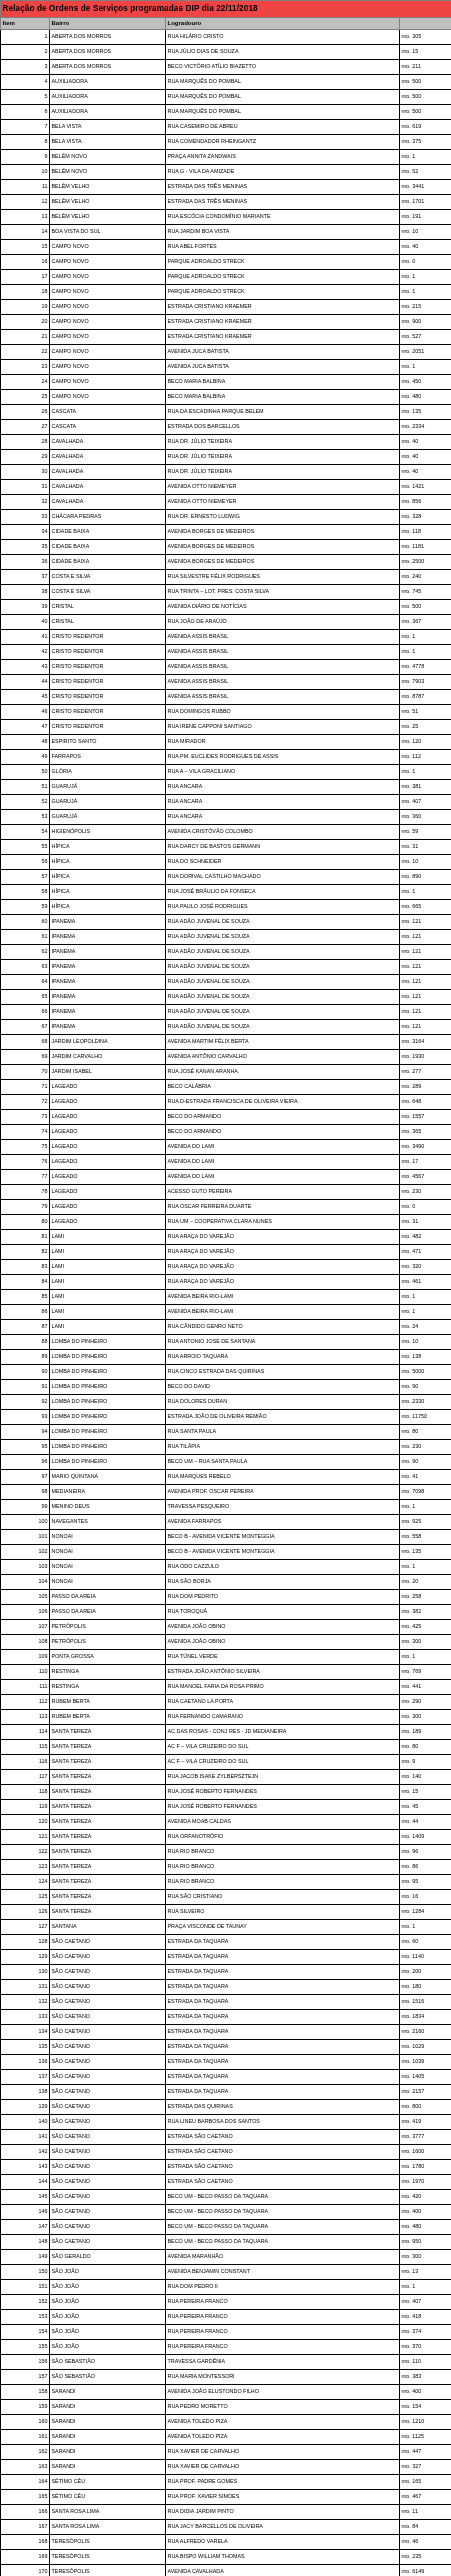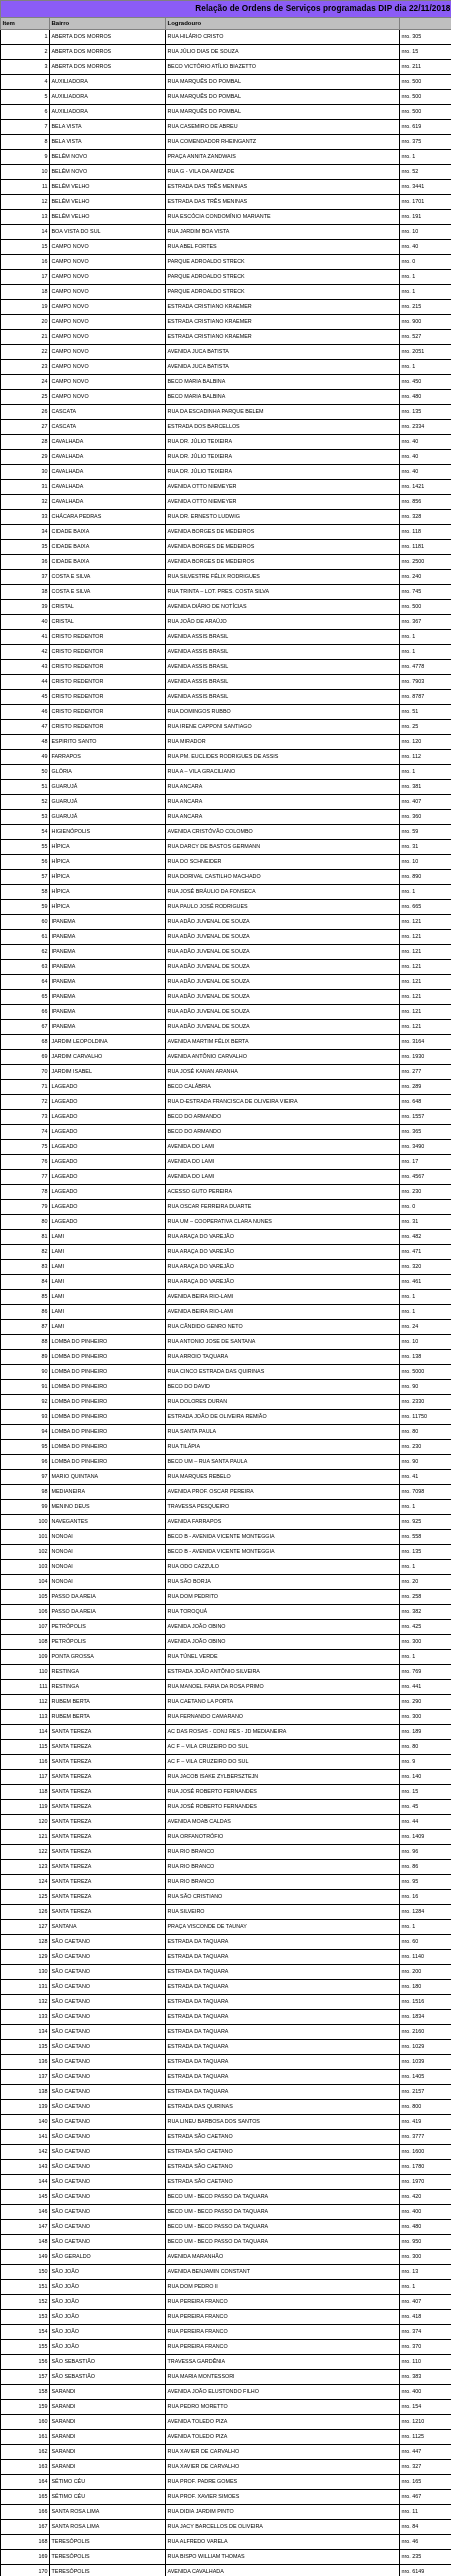--- a/index.html
+++ b/index.html
@@ -35,23 +35,23 @@
     padding: 0 1.5px;
     height: 14px;
     overflow: hidden;
     white-space: nowrap;
     vertical-align: middle;
     font-weight: normal;
   }
 
   
   tr.title-row th {
-    background: #8b5cf6;
+    background: #ef4444;
     border: 0.7px solid #808080;
-    text-align: right;
+    text-align: left;
     font-size: 8.2px;
     font-weight: bold;
     height: 15.7px;
     letter-spacing: 0.1px;
   }
 
   
   tr.head-row th {
     background: #bfbfbf;
     border: 0.7px solid #808080;

